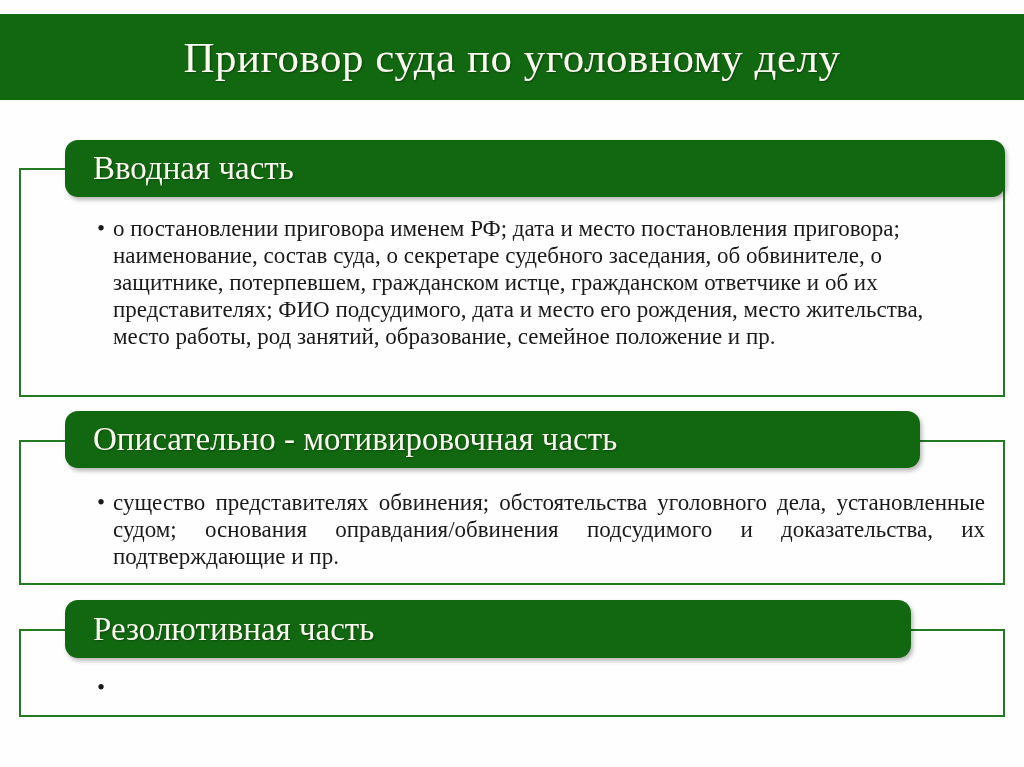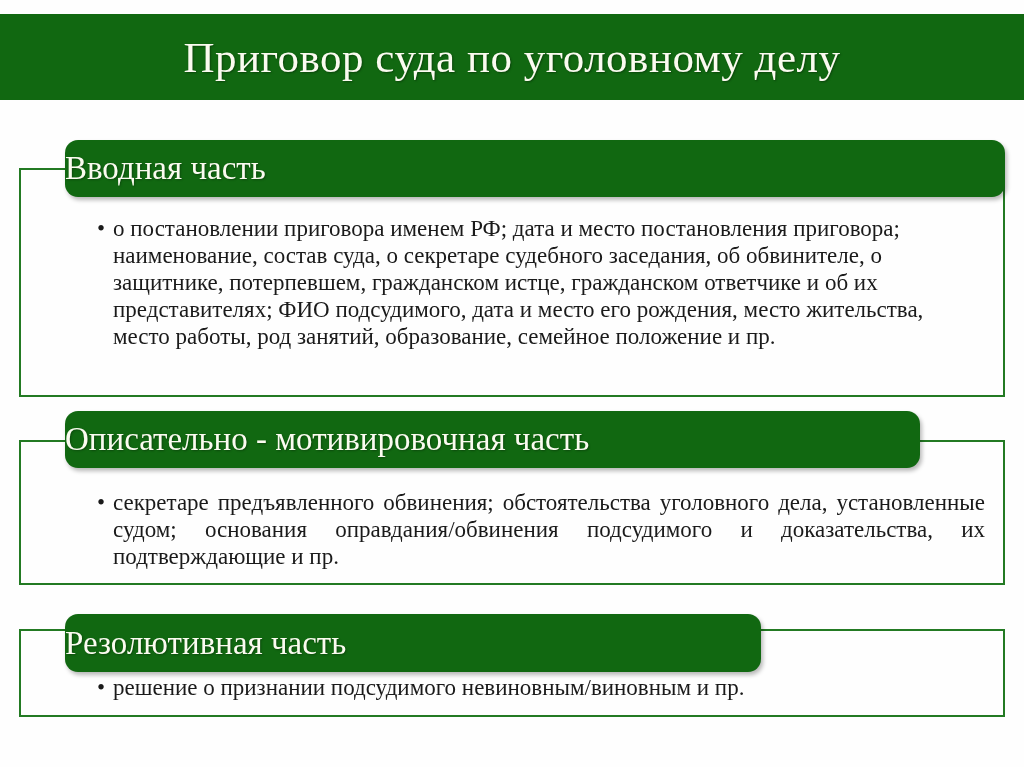--- a/index.html
+++ b/index.html
@@ -33,26 +33,26 @@
   .s1 .frame{top:168px;height:229px;}
   .s2 .frame{top:440px;height:145px;}
   .s3 .frame{top:629px;height:88px;}
 
   
   .bar{
     position:absolute;left:65px;height:57px;z-index:2;
     background:var(--header-green,#116811);
     border-radius:13px;
     display:flex;align-items:center;
-    box-sizing:border-box;
+    padding-left:28px;box-sizing:border-box;
     box-shadow:2px 3px 4px rgba(0,0,0,.28);
   }
   .s1 .bar{top:140px;width:940px;}
   .s2 .bar{top:411px;width:855px;}
-  .s3 .bar{top:600px;width:696px;height:58px;margin-top:14px;}
+  .s3 .bar{top:600px;width:846px;height:58px;}
   .bar-text{
     color:var(--title-text,#fbfbf0);
     font-size:33px;line-height:1;
     text-shadow:1px 1px 2px rgba(0,0,0,.3);
     white-space:nowrap;
   }
 
   
   .bullets{position:absolute;left:99px;z-index:2;}
   .s1 .bullets{top:215px;width:886px;}
@@ -89,31 +89,30 @@
   </div>
 
   <div class="section s2">
     <div class="frame"></div>
     <div class="bar">
       <span class="bar-text">Описательно - мотивировочная часть</span>
     </div>
     <div class="bullets">
       <div class="bullet">
         <span class="dot">•</span>
-        <span>секретаре предъявленного обвинения; обстоятельства уголовного дела, установленные судом; основания оправдания/обвинения подсудимого и доказательства, их подтверждающие и пр.</span>
+        <span>существо представителях обвинения; обстоятельства уголовного дела, установленные судом; основания оправдания/обвинения подсудимого и доказательства, их подтверждающие и пр.</span>
       </div>
     </div>
   </div>
 
   <div class="section s3">
     <div class="frame"></div>
     <div class="bar">
       <span class="bar-text">Резолютивная часть</span>
     </div>
     <div class="bullets">
       <div class="bullet">
         <span class="dot">•</span>
-        <span>решение о признании подсудимого невиновным/виновным и пр.</span>
       </div>
     </div>
   </div>
 
 </div>
 
 </body></html>

